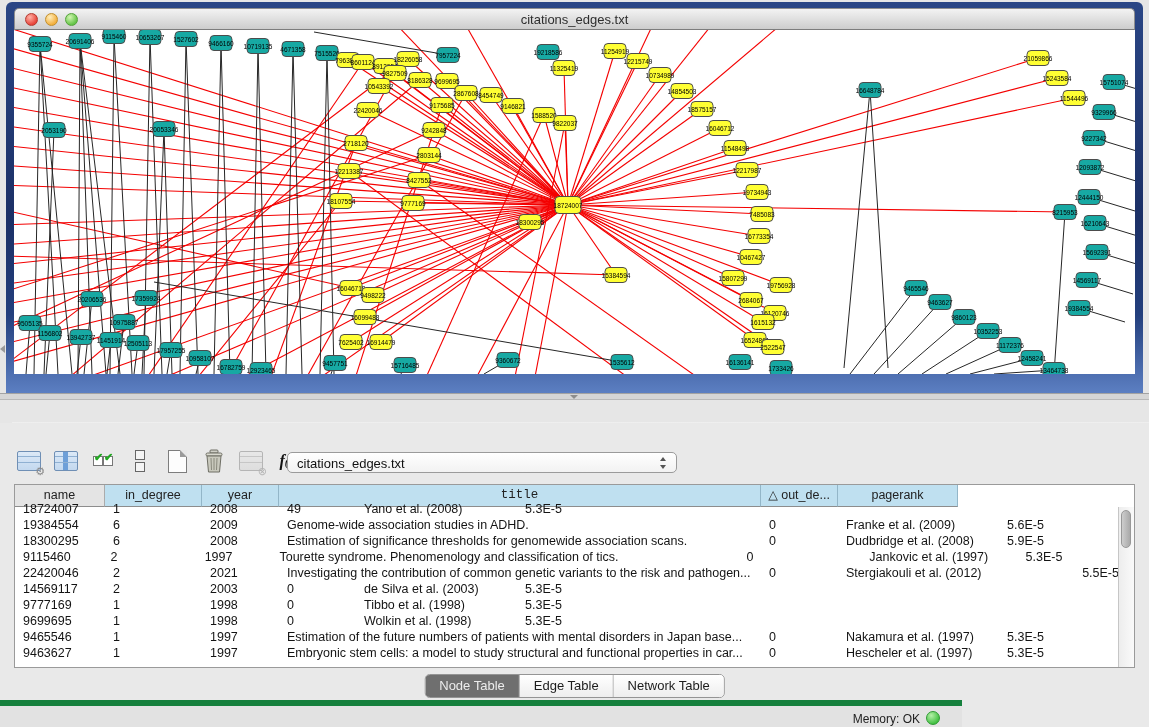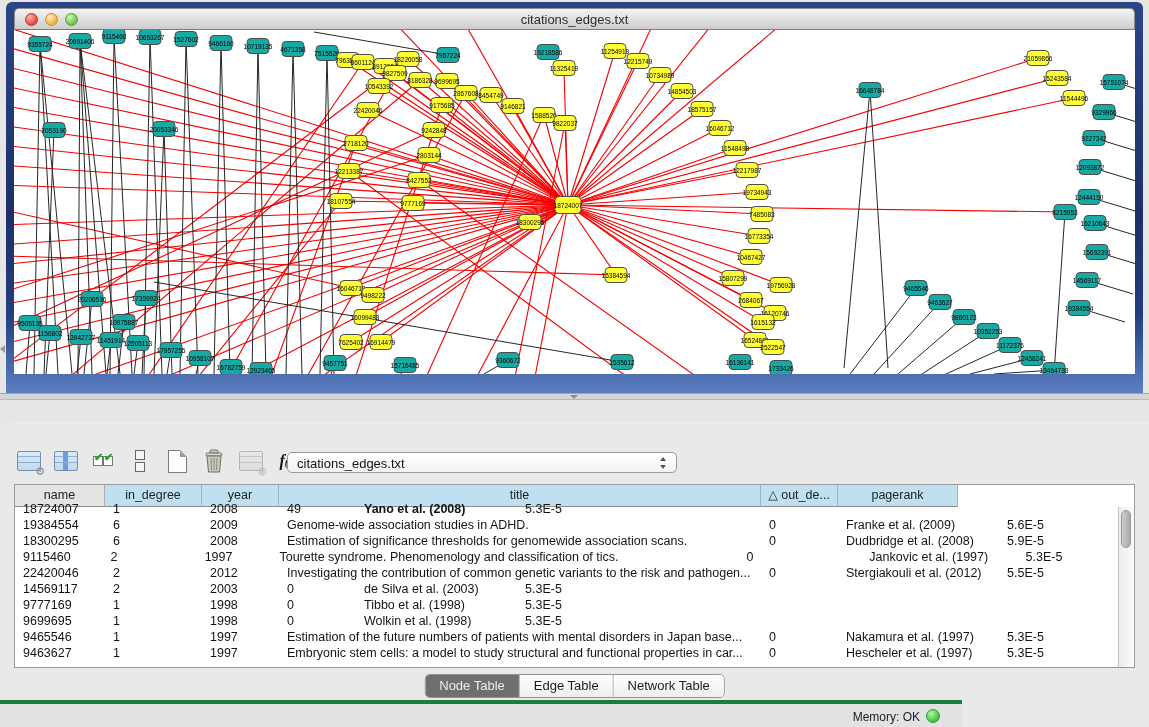--- a/index.html
+++ b/index.html
@@ -62,21 +62,21 @@
         background:linear-gradient(90deg,#cdcdcd,#a9a9a9);border:1px solid #989898;box-sizing:border-box;}
   
   .tabs{position:absolute;left:50%;transform:translateX(-50%);top:674px;height:22px;display:flex;
         border:1px solid #949494;border-radius:5px;overflow:hidden;background:#fff;}
   .seg{padding:0 14px;line-height:21px;font-size:13px;color:#1c1c1c;background:linear-gradient(#ffffff,#eeeeee);
         border-right:1px solid #a7a7a7;cursor:pointer;}
   .seg:last-child{border-right:none;}
   .seg.sel{background:#6f6f6f;color:#ececec;}
   
   .statusbar{position:absolute;left:0;top:700px;width:962px;height:27px;background:#e2e2e2;
-        border-top:4px solid #15803d;box-sizing:border-box;}
+        border-top:6px solid #15803d;box-sizing:border-box;}
   .mem{position:absolute;right:42px;top:6px;font-size:12px;color:#222;}
   .memdot{position:absolute;right:22px;top:5px;width:14px;height:14px;border-radius:50%;
         background:radial-gradient(circle at 35% 30%,#b4f0a8,#3fbf3f 75%);border:1px solid #2f9a33;box-sizing:border-box;}
   
   .mini-grid{width:22px;height:18px;border:1px solid #6f8fb5;background:
         linear-gradient(#dce9f7,#c3d8ef);position:relative;border-radius:2px;}
   .mini-grid:before{content:"";position:absolute;left:0;right:0;top:4px;border-top:1px solid #8fb0d2;}
   .mini-grid:after{content:"";position:absolute;left:0;right:0;top:10px;border-top:1px solid #8fb0d2;}
   .gridcol{position:absolute;top:0;bottom:0;left:8px;width:5px;background:#6d9fd8;}
   .gear{position:absolute;right:-3px;bottom:-4px;font-size:11px;color:#8a8a8a;}
@@ -754,31 +754,31 @@
           <path d="M1,9 L4,13 L7,9 z" fill="#555"></path>
         </svg>
     </span>
   </div>
 
   <div class="tableWrap">
     <div class="thead">
         <div class="th gray" style="width: 90px;">name</div>
         <div class="th" style="width: 97px;">in_degree</div>
         <div class="th" style="width: 77px;">year</div>
-        <div class="th" style="width: 482px;">title</div>
+        <div class="th" style="width: 482px; font-family: Liberation Mono, monospace;">title</div>
         <div class="th" style="width: 77px;">△ out_de...</div>
         <div class="th" style="width: 120px;">pagerank</div>
       </div>
     <div>
         <div class="tr">
           <div class="td" style="width: 90px;">18724007</div>
           <div class="td" style="width: 97px;">1</div>
           <div class="td" style="width: 77px;">2008</div>
           <div class="td" style="width: 77px;">49</div>
-          <div class="td" style="width: 161px; font-weight: bold;">Yano et al. (2008)</div>
+          <div class="td" style="width: 161px;">Yano et al. (2008)</div>
           <div class="td" style="width: 120px;">5.3E-5</div>
         </div>
         <div class="tr">
           <div class="td" style="width: 90px;">19384554</div>
           <div class="td" style="width: 97px;">6</div>
           <div class="td" style="width: 77px;">2009</div>
           <div class="td" style="width: 482px;">Genome-wide association studies in ADHD.</div>
           <div class="td" style="width: 77px;">0</div>
           <div class="td" style="width: 161px;">Franke et al. (2009)</div>
           <div class="td" style="width: 120px;">5.6E-5</div>
@@ -797,25 +797,25 @@
           <div class="td" style="width: 97px;">2</div>
           <div class="td" style="width: 77px;">1997</div>
           <div class="td" style="width: 482px;">Tourette syndrome. Phenomenology and classification of tics.</div>
           <div class="td" style="width: 77px;">0</div>
           <div class="td" style="width: 161px; margin-left: 48px;">Jankovic et al. (1997)</div>
           <div class="td" style="width: 120px;">5.3E-5</div>
         </div>
         <div class="tr">
           <div class="td" style="width: 90px;">22420046</div>
           <div class="td" style="width: 97px;">2</div>
-          <div class="td" style="width: 77px;">2012</div>
+          <div class="td" style="width: 77px;">2021</div>
           <div class="td" style="width: 482px;">Investigating the contribution of common genetic variants to the risk and pathogen...</div>
           <div class="td" style="width: 77px;">0</div>
           <div class="td" style="width: 161px;">Stergiakouli et al. (2012)</div>
-          <div class="td" style="width: 120px;">5.5E-5</div>
+          <div class="td" style="width: 120px; text-align: right;">5.5E-5</div>
         </div>
         <div class="tr">
           <div class="td" style="width: 90px;">14569117</div>
           <div class="td" style="width: 97px;">2</div>
           <div class="td" style="width: 77px;">2003</div>
           <div class="td" style="width: 77px;">0</div>
           <div class="td" style="width: 161px;">de Silva et al. (2003)</div>
           <div class="td" style="width: 120px;">5.3E-5</div>
         </div>
         <div class="tr">

